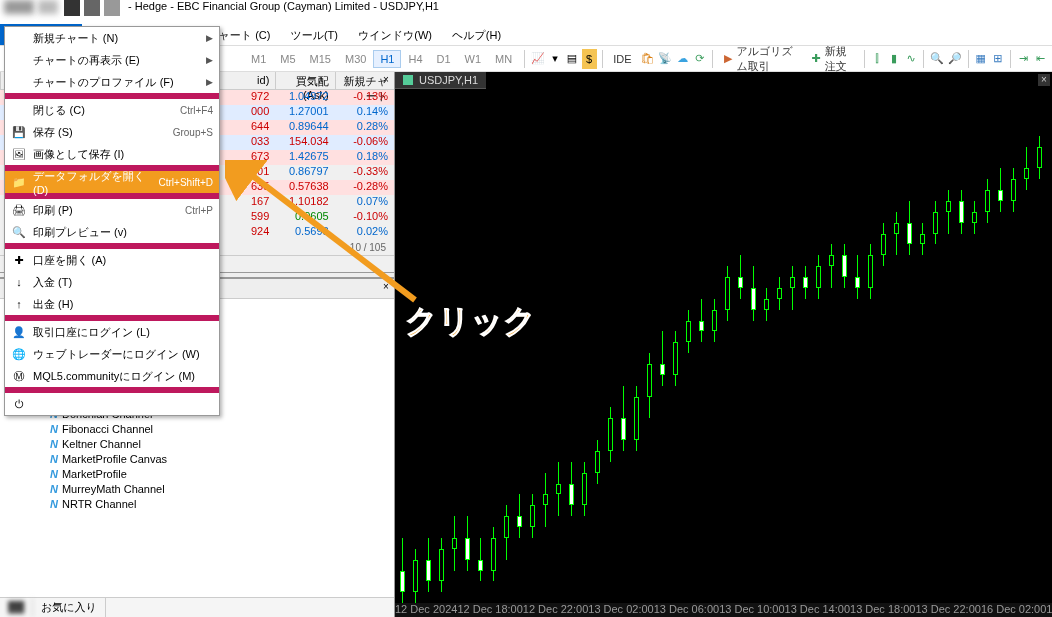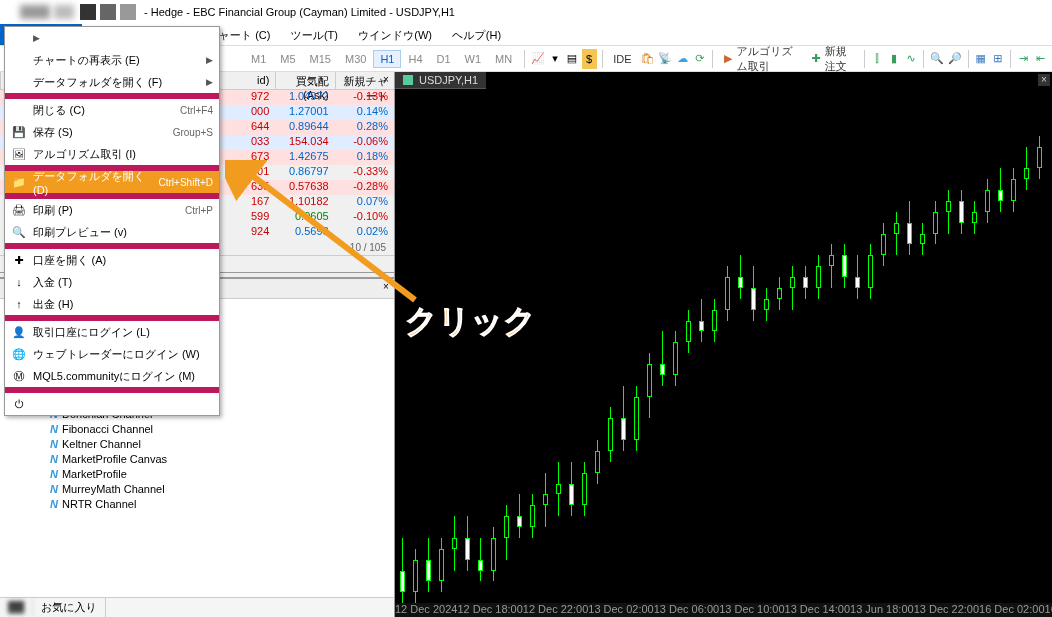--- a/index.html
+++ b/index.html
@@ -1,18 +1,18 @@
 <!DOCTYPE html>
 <html><head>
 <meta charset="utf-8">
 <style>
 * { margin: 0; padding: 0; box-sizing: border-box; font-family: "MS UI Gothic", sans-serif; font-size: 11px; }
 body { background: #f0f0f0; width: 1052px; height: 617px; overflow: hidden; position: relative; }
 
-.titlebar { background: #fff; height: 24px; display: flex; align-items: center; padding: 0 20px; }
+.titlebar { background: #fff; height: 24px; display: flex; align-items: flex-start; padding: 0 4px; }
 .titlebar .blur { filter: blur(3px); background: #999; width: 30px; height: 14px; margin-right: 4px; }
 .titlebar .blur2 { filter: blur(3px); background: #bbb; width: 20px; height: 14px; margin-right: 6px; }
 .titlebar .icons { display: flex; gap: 4px; margin-right: 8px; }
 .titlebar .icons span { width: 16px; height: 16px; background: #555; }
 
 .menubar { background: #fff; height: 22px; display: flex; align-items: stretch; border-bottom: 1px solid #ddd; }
 .menubar .menu-item { padding: 4px 10px; cursor: default; }
 .menubar .menu-item.active { background: #0066cc; color: #fff; }
 
 .toolbar { background: #fff; height: 26px; display: flex; align-items: center; padding: 0 4px; gap: 2px; border-bottom: 1px solid #ddd; position: relative; }
@@ -105,47 +105,48 @@
   <div class="menu-item">挿入 (I)</div>
   <div class="menu-item">チャート (C)</div>
   <div class="menu-item">ツール(T)</div>
   <div class="menu-item">ウインドウ(W)</div>
   <div class="menu-item">ヘルプ(H)</div>
 
   <div class="dropdown" id="dropdown">
       <div class="section">
         <div class="dd-item">
           <span class="dd-icon"></span>
+          <span class="dd-label">新規チャート (N)</span>
           <span class="arrow">▶</span>
         </div>
         <div class="dd-item">
           <span class="dd-icon"></span>
           <span class="dd-label">チャートの再表示 (E)</span>
           <span class="arrow">▶</span>
         </div>
         <div class="dd-item">
           <span class="dd-icon"></span>
-          <span class="dd-label">データフォルダを開く (F)</span>
+          <span class="dd-label">チャートのプロファイル (F)</span>
           <span class="arrow">▶</span>
         </div>
       </div>
       <div class="section">
         <div class="dd-item">
           <span class="dd-icon"></span>
           <span class="dd-label">閉じる (C)</span>
           <span class="shortcut">Ctrl+F4</span>
         </div>
         <div class="dd-item">
           <span class="dd-icon">💾</span>
           <span class="dd-label">保存 (S)</span>
           <span class="shortcut">Group+S</span>
         </div>
         <div class="dd-item">
           <span class="dd-icon">🖼</span>
-          <span class="dd-label">アルゴリズム取引 (I)</span>
+          <span class="dd-label">画像として保存 (I)</span>
         </div>
       </div>
       <div class="section">
         <div class="dd-item highlighted">
           <span class="dd-icon">📁</span>
           <span class="dd-label">データフォルダを開く(D)</span>
           <span class="shortcut">Ctrl+Shift+D</span>
         </div>
       </div>
       <div class="section">
@@ -606,21 +607,21 @@
         </div>
     </div>
     <div class="x-axis" id="xaxis">
         <span>12 Dec 2024</span>
         <span>12 Dec 18:00</span>
         <span>12 Dec 22:00</span>
         <span>13 Dec 02:00</span>
         <span>13 Dec 06:00</span>
         <span>13 Dec 10:00</span>
         <span>13 Dec 14:00</span>
-        <span>13 Jun 18:00</span>
+        <span>13 Dec 18:00</span>
         <span>13 Dec 22:00</span>
         <span>16 Dec 02:00</span>
         <span>16 Dec 06:00</span>
       </div>
   </div>
 </div>
 
 <svg class="arrow-annotation" viewBox="0 0 200 150">
   <defs>
       <marker id="ah" markerWidth="10" markerHeight="10" refX="2" refY="5" orient="auto">

